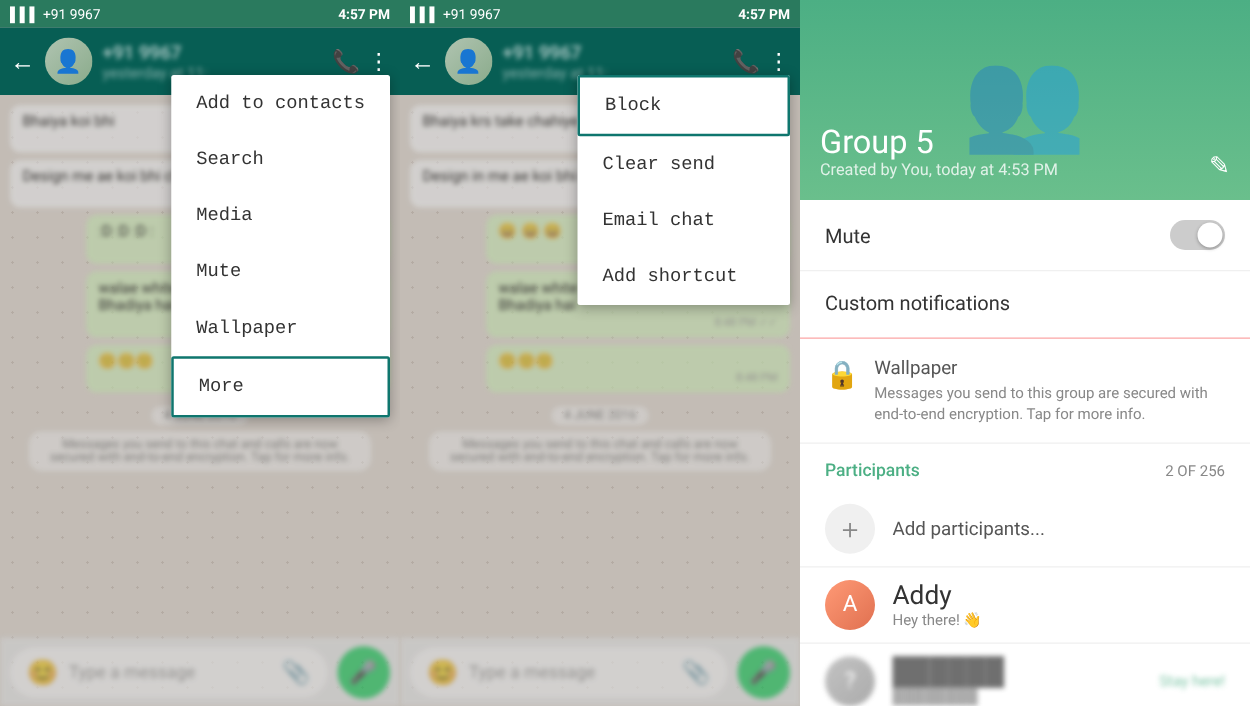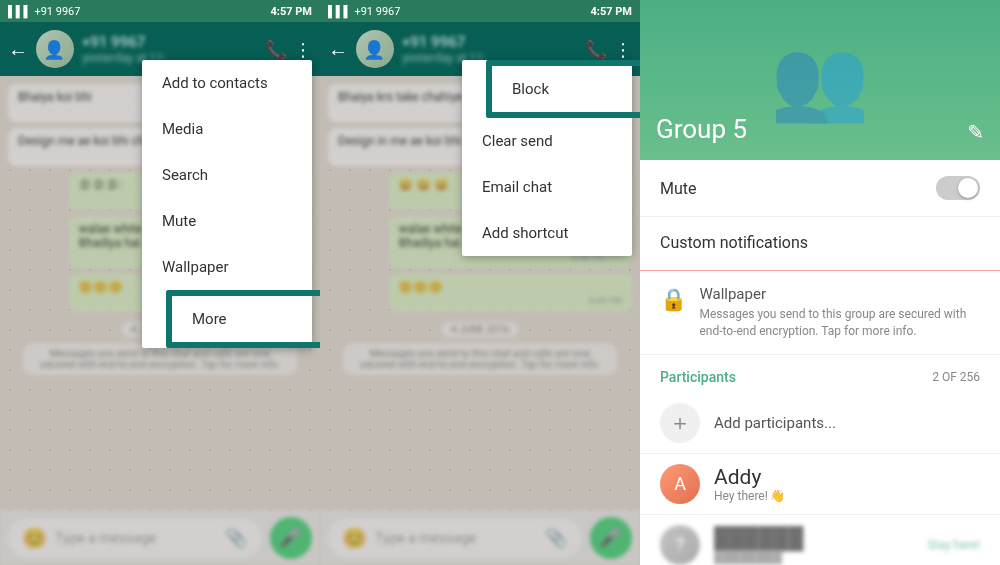--- a/index.html
+++ b/index.html
@@ -96,26 +96,26 @@
     .dropdown-item {
       padding: 14px 20px;
       font-size: 15px;
       color: #333;
       cursor: pointer;
       border: none;
       background: none;
       width: 100%;
       text-align: left;
       display: block;
+      font-family: Liberation Mono, monospace;
     }
 
     .dropdown-item.highlighted {
-      border: 6px solid #0f766e;
+      border: 2px solid #0f766e;
       border-radius: 2px;
-      margin-left: 24px;
     }
 
     
     .messages-area {
       position: absolute;
       top: 76px; left: 0; right: 0; bottom: 55px;
       padding: 8px;
       overflow: hidden;
     }
 
@@ -466,22 +466,22 @@
     <div class="input-field">
       <span class="emoji-icon">😊</span>
       <span style="flex:1;padding-left:8px;color:#999;font-size:14px;">Type a message</span>
       <span style="font-size:18px;color:#999;">📎</span>
     </div>
     <div class="mic-btn">🎤</div>
   </div>
 
   <div class="dropdown-menu" style="top:60px;right:8px;">
     <div class="dropdown-item">Add to contacts</div>
+    <div class="dropdown-item">Search</div>
     <div class="dropdown-item">Media</div>
-    <div class="dropdown-item">Search</div>
     <div class="dropdown-item">Mute</div>
     <div class="dropdown-item">Wallpaper</div>
     <div class="dropdown-item highlighted">More</div>
   </div>
 </div>
 
 <div class="panel">
   <div class="chat-bg"></div>
   <div class="overlay-dim"></div>
 
@@ -553,20 +553,21 @@
 </div>
 
 <div class="group-panel">
 
   <div class="group-header">
     <div class="group-avatar-bg">
       <span class="group-avatar-icon">👥</span>
     </div>
     <div class="group-title-area">
       <div class="group-name">Group 5</div>
+      <div class="group-created">Created by You, today at 4:53 PM</div>
     </div>
     <div class="edit-btn">✎</div>
   </div>
 
   <div class="group-body">
 
     <div class="setting-row">
       <span class="setting-label">Mute</span>
       <div class="toggle"></div>
     </div>

